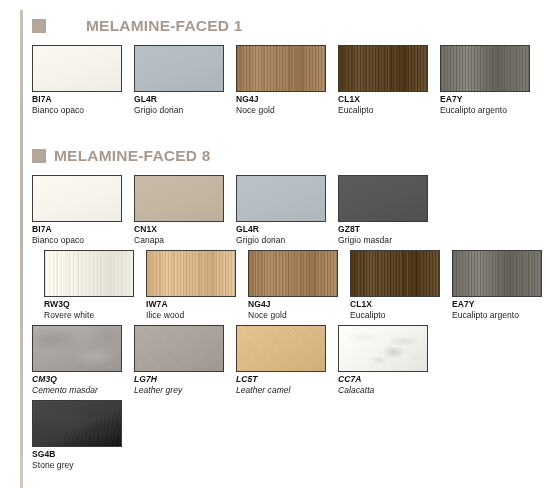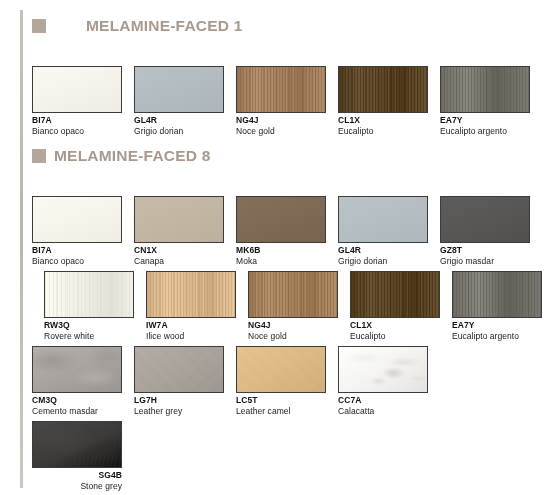--- a/index.html
+++ b/index.html
@@ -58,21 +58,20 @@
     font-weight: bold;
     letter-spacing: 0.2px;
     color: #a7998d;
     line-height: 1;
     white-space: nowrap;
   }
 
   .swatch-row {
     display: flex;
     gap: 12px;
-    margin-top: 21px;
   }
 
   .swatch-cell {
     width: 90px;
     flex: 0 0 90px;
   }
 
   .swatch-chip {
     width: 88px;
     height: 45px;
@@ -167,27 +166,20 @@
             <div class="swatch-name">Bianco opaco</div>
           </div>
           <div class="swatch-cell">
             <div class="swatch-chip" style="background-color: rgb(194, 182, 162);">
               <div class="tex" style="background-image: linear-gradient(160deg,rgb(200,188,168) 0%,#c2b6a2 55%,rgb(188,176,156) 100%);"></div>
             </div>
             <div class="swatch-code">CN1X</div>
             <div class="swatch-name">Canapa</div>
           </div>
           <div class="swatch-cell">
-            <div class="swatch-chip" style="background-color: rgb(125, 105, 84);">
-              <div class="tex" style="background-image: linear-gradient(160deg,rgb(131,111,90) 0%,#7d6954 55%,rgb(119,99,78) 100%);"></div>
-            </div>
-            <div class="swatch-code">MK6B</div>
-            <div class="swatch-name">Moka</div>
-          </div>
-          <div class="swatch-cell">
             <div class="swatch-chip" style="background-color: rgb(180, 189, 193);">
               <div class="tex" style="background-image: linear-gradient(160deg,rgb(186,195,199) 0%,#b4bdc1 55%,rgb(174,183,187) 100%);"></div>
             </div>
             <div class="swatch-code">GL4R</div>
             <div class="swatch-name">Grigio dorian</div>
           </div>
           <div class="swatch-cell">
             <div class="swatch-chip" style="background-color: rgb(88, 86, 84);">
               <div class="tex" style="background-image: linear-gradient(160deg,rgb(94,92,90) 0%,#585654 55%,rgb(82,80,78) 100%);"></div>
             </div>
@@ -225,21 +217,21 @@
             <div class="swatch-name">Eucalipto</div>
           </div>
           <div class="swatch-cell">
             <div class="swatch-chip" style="background-color: rgb(124, 122, 115);">
               <div class="tex" style="background-image:repeating-linear-gradient(90deg,rgba(90,88,81,0.6) 0 1px, transparent 1px 3px),repeating-linear-gradient(90deg,rgba(150,148,141,0.4) 0 1px, transparent 1px 6px),repeating-linear-gradient(90deg,rgba(74,72,65,0.3) 0 1px, transparent 1px 15px),linear-gradient(90deg,rgb(110,108,101) 0%,rgb(138,136,129) 30%,rgb(98,96,89) 62%,#7c7a73 100%);"></div>
             </div>
             <div class="swatch-code">EA7Y</div>
             <div class="swatch-name">Eucalipto argento</div>
           </div>
         </div>
-        <div class="swatch-row" style="position: absolute; left: 0px; top: 150px;">
+        <div class="swatch-row" style="position: absolute; left: 0px; top: 150px; font-style: italic;">
           <div class="swatch-cell">
             <div class="swatch-chip" style="background-color: rgb(169, 164, 159);">
               <div class="tex" style="background-image:radial-gradient(ellipse 40px 18px at 22% 30%,rgba(147,142,137,0.6) 0%, transparent 70%),radial-gradient(ellipse 34px 14px at 70% 68%,rgba(185,180,175,0.65) 0%, transparent 70%),radial-gradient(ellipse 26px 20px at 85% 22%,rgba(153,148,143,0.5) 0%, transparent 72%),repeating-linear-gradient(113deg,rgba(159,154,149,0.22) 0 1px, transparent 1px 3px),linear-gradient(160deg,rgb(183,178,173) 0%,#a9a49f 50%,rgb(155,150,145) 100%);"></div>
             </div>
             <div class="swatch-code">CM3Q</div>
             <div class="swatch-name">Cemento masdar</div>
           </div>
           <div class="swatch-cell">
             <div class="swatch-chip" style="background-color: rgb(169, 162, 155);">
               <div class="tex" style="background-image:repeating-linear-gradient(45deg,rgba(157,150,143,0.28) 0 1px, transparent 1px 2px),repeating-linear-gradient(-45deg,rgba(181,174,167,0.28) 0 1px, transparent 1px 2px),linear-gradient(150deg,rgb(183,176,169) 0%,#a9a29b 55%,rgb(155,148,141) 100%);"></div>
@@ -255,21 +247,21 @@
             <div class="swatch-name">Leather camel</div>
           </div>
           <div class="swatch-cell">
             <div class="swatch-chip" style="background-color: rgb(242, 241, 237);">
               <div class="tex" style="background-image:radial-gradient(ellipse 16px 9px at 62% 58%,rgba(182,181,177,0.55) 0%, transparent 72%),radial-gradient(ellipse 22px 7px at 74% 34%,rgba(197,196,192,0.38) 0%, transparent 76%),radial-gradient(ellipse 11px 6px at 45% 76%,rgba(192,191,187,0.4) 0%, transparent 74%),radial-gradient(ellipse 26px 8px at 28% 24%,rgba(212,211,207,0.26) 0%, transparent 78%),radial-gradient(ellipse 14px 5px at 90% 70%,rgba(207,206,202,0.28) 0%, transparent 76%),linear-gradient(145deg,rgb(255,255,251) 0%,#f2f1ed 60%,rgb(228,227,223) 100%);"></div>
             </div>
             <div class="swatch-code">CC7A</div>
             <div class="swatch-name">Calacatta</div>
           </div>
         </div>
-        <div class="swatch-row" style="position: absolute; left: 0px; top: 225px; text-align: right;">
+        <div class="swatch-row" style="position: absolute; left: 0px; top: 225px;">
           <div class="swatch-cell">
             <div class="swatch-chip" style="background-color: rgb(59, 58, 56);">
               <div class="tex" style="background-image:radial-gradient(ellipse 44px 22px at 35% 40%,rgba(73,72,70,0.55) 0%, transparent 72%),radial-gradient(ellipse 30px 16px at 78% 70%,rgba(47,46,44,0.5) 0%, transparent 72%),repeating-linear-gradient(100deg,rgba(69,68,66,0.18) 0 1px, transparent 1px 4px),linear-gradient(155deg,rgb(73,72,70) 0%,#3b3a38 55%,rgb(19,18,16) 100%);"></div>
             </div>
             <div class="swatch-code">SG4B</div>
             <div class="swatch-name">Stone grey</div>
           </div>
         </div>
       </div>
     </div>

